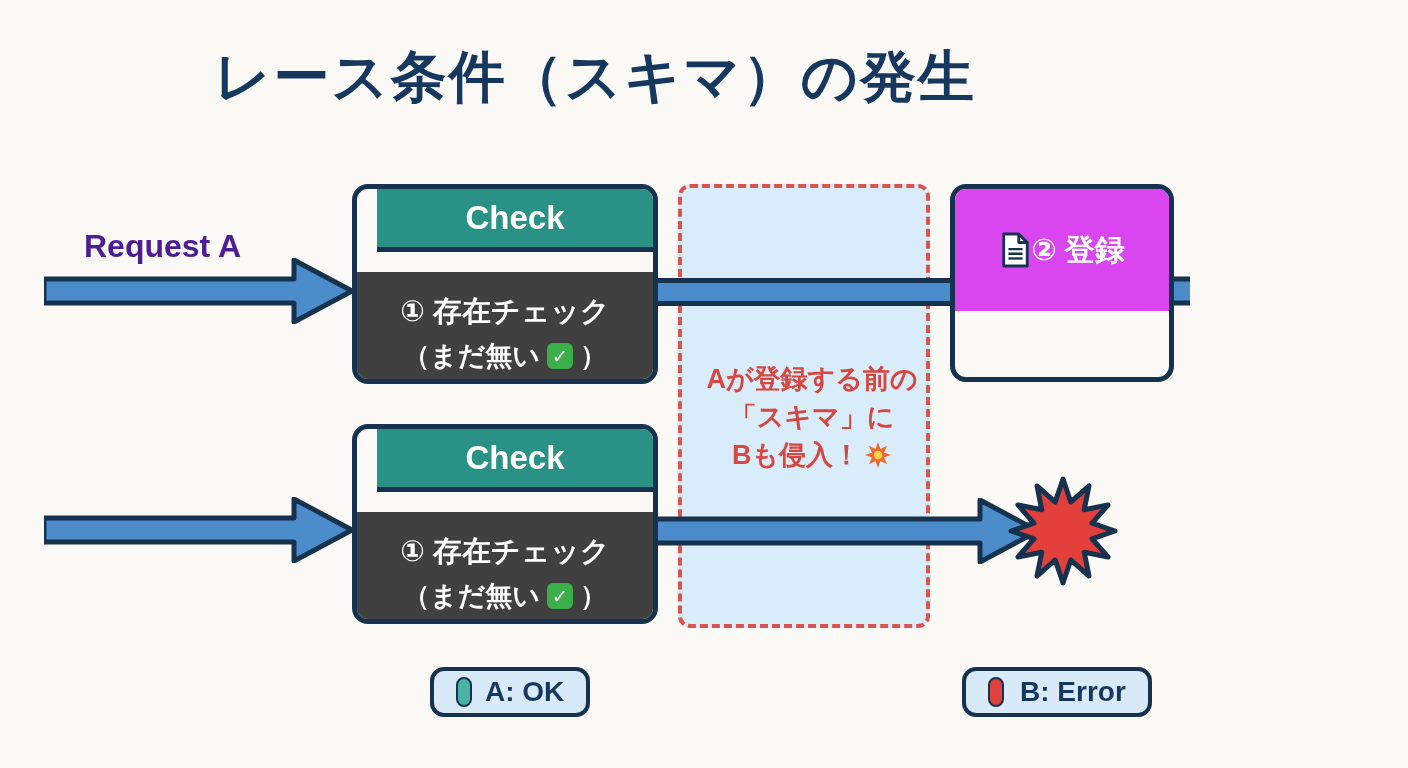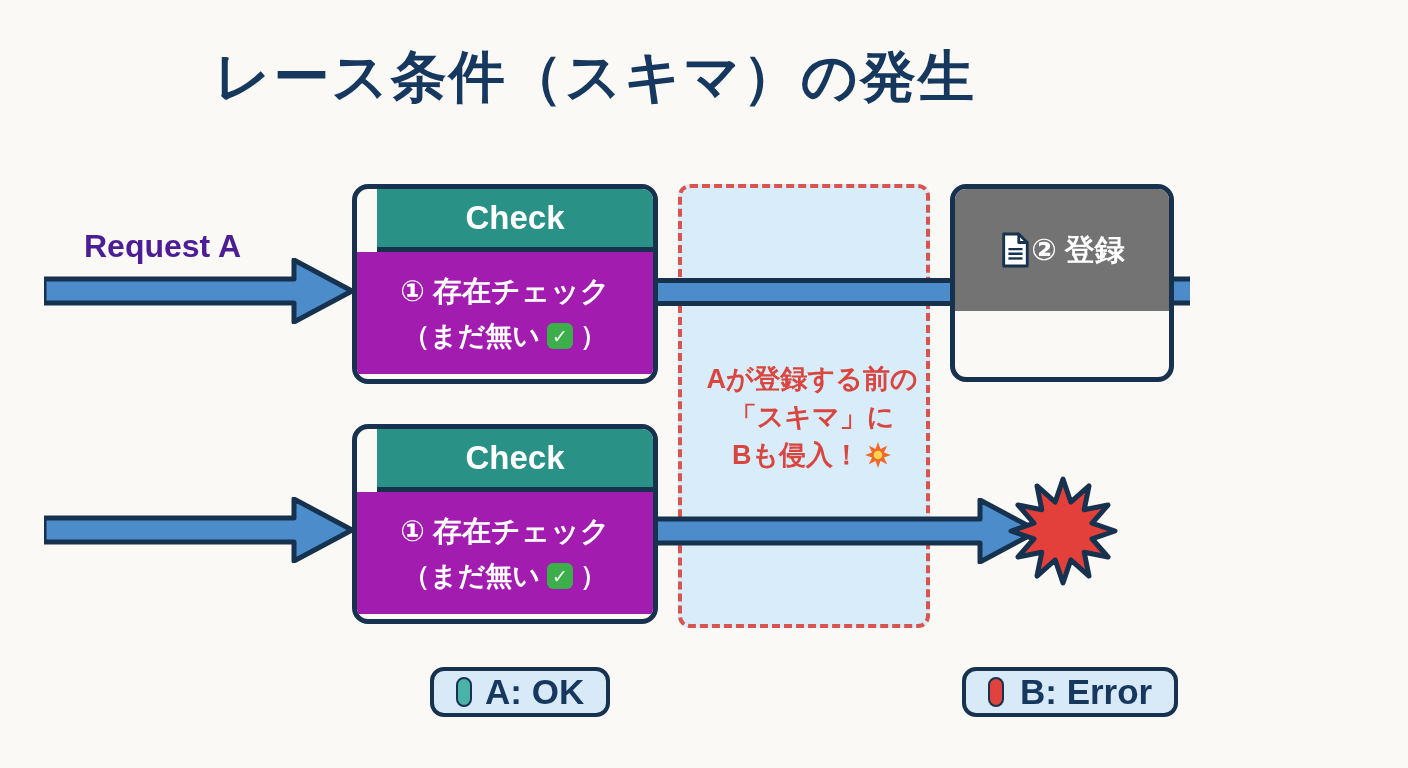--- a/index.html
+++ b/index.html
@@ -29,22 +29,22 @@
   .check-a { top:184px; }
   .check-b { top:424px; }
   .register-box { width:224px; height:198px; left:950px; top:184px; }
 
   .node-header { height:63px; display:flex; align-items:center; justify-content:center;
                  border-bottom:5px solid #16324f; color:#ffffff; font-size:33px; font-weight:800;margin-left:20px; }
   .teal-header { background:#2a9187; }
   .blue-header { background:#2e6cb4; }
   .node-body { height:122px; display:flex; flex-direction:column; align-items:center;
                justify-content:center; color:#ffffff; font-weight:800; }
-  .teal-body { background:#a21caf; }
-  .blue-body { background:#737373; flex-direction:row; gap:0; font-size:30px; }
+  .teal-body { background:#404040;margin-top:20px; }
+  .blue-body { background:#d946ef; flex-direction:row; gap:0; font-size:30px; }
   .body-line1 { font-size:29px; margin-bottom:6px; }
   .body-line2 { font-size:27px; display:flex; align-items:center; gap:7px; }
 
   .check-icon { display:inline-flex; width:26px; height:26px; background:#3cae4a;
                 border-radius:6px; color:#ffffff; font-size:19px; font-weight:800;
                 align-items:center; justify-content:center; }
 
   .gap-box { position:absolute; left:678px; top:184px; width:252px; height:444px;
              background:#d9ecf9; border:4px dashed #d9534f; border-radius:12px;
              z-index:0; display:flex; flex-direction:column; align-items:center;
@@ -60,21 +60,21 @@
   .explosion { position:absolute; left:1008px; top:476px; z-index:3; }
 
   .legend { position:absolute; top:667px; height:50px; display:inline-flex;
             align-items:center; gap:13px; padding:0 22px; background:#d8eaf8;
             border:4px solid #16324f; border-radius:14px; }
   .legend-a { left:430px; }
   .legend-b { left:962px;gap:16px; }
   .legend-pill { width:16px; height:30px; border-radius:8px; border:2.5px solid #16324f; }
   .pill-teal { background:#49b3a7; }
   .pill-red  { background:#e0423d; }
-  .legend-label { font-size:35px; font-weight:800; color:#16375e; }
+  .legend-label { font-size:28px; font-weight:800; color:#16375e; }
 </style>
 </head>
 <body>
 
 <div class="stage">
 
   <div class="title">レース条件（スキマ）の発生</div>
 
   <div class="gap-box">
     <div class="gap-line">Aが登録する前の</div>

